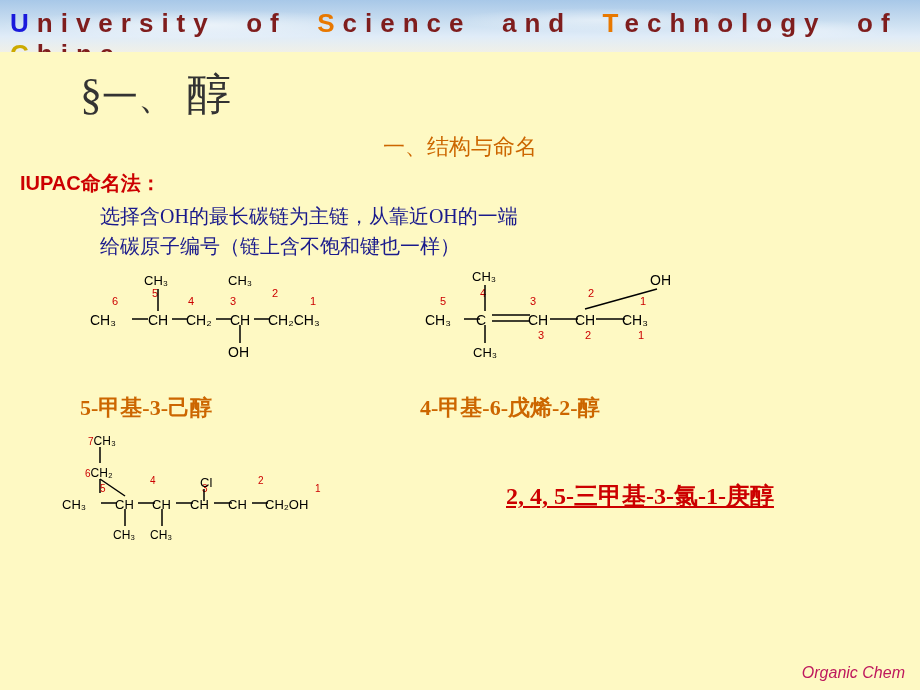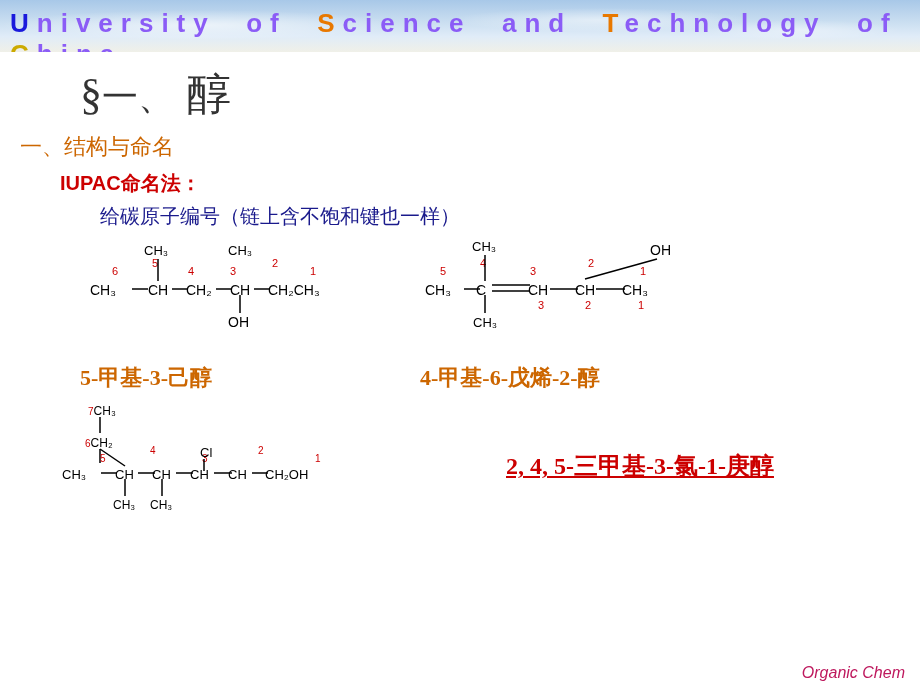--- a/index.html
+++ b/index.html
@@ -37,44 +37,44 @@
       font-size: 26px;
       font-weight: bold;
       letter-spacing: 8px;
       font-family: Arial, sans-serif;
     }
 
     .main-content {
       position: absolute;
       top: 52px;
       left: 0; right: 0; bottom: 0;
-      background: #ffffff;
+      background: #fef9c3;
       padding: 10px 20px;
     }
 
     .section-title {
       font-size: 52px;
       color: #333;
       margin-bottom: 8px;
       margin-left: 60px;
       font-family: SimSun, serif;
     }
 
     .subsection-title {
       font-size: 22px;
       color: #cc6600;
       margin-bottom: 8px;
       font-family: SimSun, serif;
+      text-align: center;
     }
 
     .iupac-label {
       font-size: 20px;
       font-weight: bold;
       color: #1a1a8c;
-      margin-left: 40px;
       margin-bottom: 4px;
       font-family: Arial, SimSun, serif;
     }
 
     .iupac-label span {
       color: #cc0000;
     }
 
     .description {
       font-size: 20px;
@@ -106,21 +106,21 @@
       bottom: 8px;
       right: 15px;
       font-size: 16px;
       color: #be185d;
       font-family: Arial, serif;
       font-style: italic;
     }
 
     
     .col-blue { color: #1a1adc; }
-    .col-black { color: #8b5cf6; }
+    .col-black { color: #7f1d1d; }
     .col-red { color: #cc0000; }
   </style>
 </head>
 <body>
 
 <div class="header-bg"></div>
 <div class="header-title">
   <span class="col-blue">U</span><span class="col-black">niversity</span><span class="col-black">&nbsp; of &nbsp;</span><span style="color:#e87800">S</span><span class="col-black">cience</span><span class="col-black"> &nbsp;and&nbsp; </span><span style="color:#e87800">T</span><span class="col-black">echnology</span><span class="col-black"> &nbsp;of&nbsp; </span><span style="color:#ccaa00">C</span><span class="col-black">hina</span>
 </div>
 
@@ -130,20 +130,21 @@
     <span style="font-size:44px;">§</span><span style="font-size:36px;">一、</span>&nbsp;<span style="font-size:44px;">醇</span>
   </div>
 
   <div class="subsection-title">一、结构与命名</div>
 
   <div class="iupac-label">
     <span>IUPAC命名法</span><span class="col-red">：</span>
   </div>
 
   <div class="description">
+    <div>选择含OH的最长碳链为主链，从靠近OH的一端</div>
     <div>给碳原子编号（链上含不饱和键也一样）</div>
   </div>
 
   <div style="display:flex; flex-direction:row; margin-top:6px; margin-left:60px; align-items:flex-start; gap:60px;">
 
     <div>
       <svg width="280" height="120">
 
         <text x="148" y="18" font-size="13" font-family="Arial" fill="black">CH₃</text>
 

